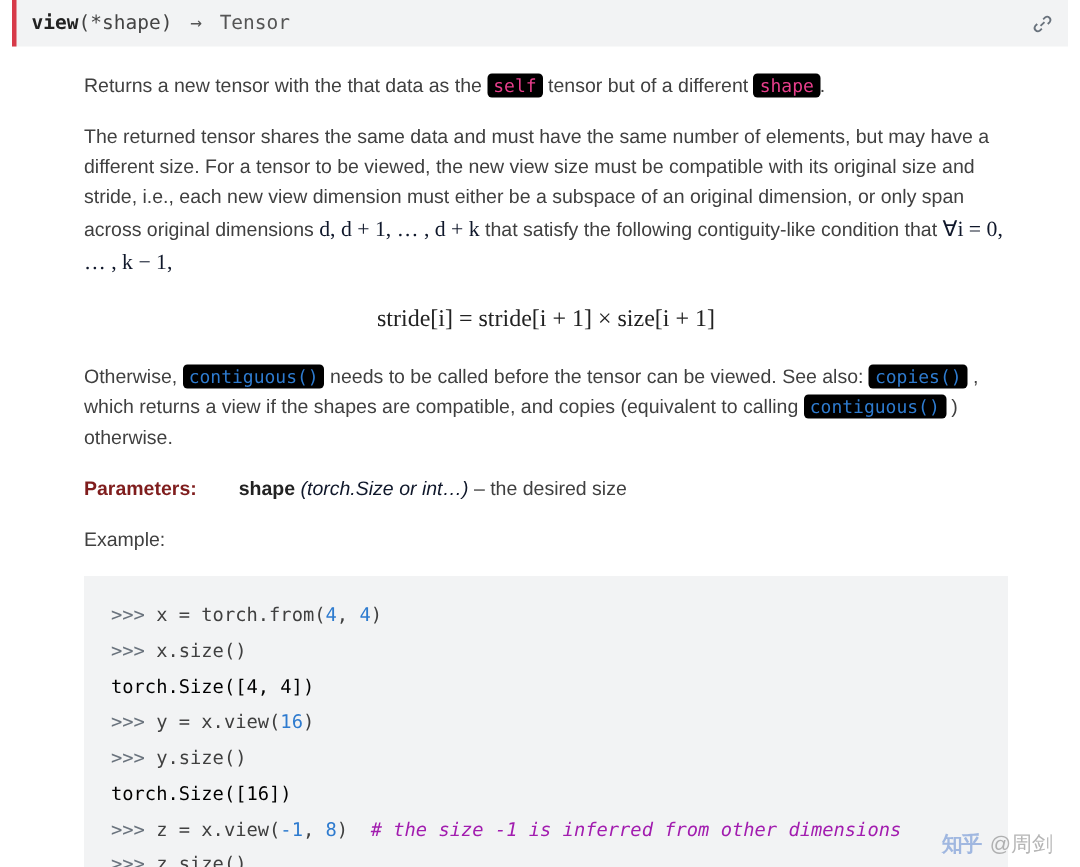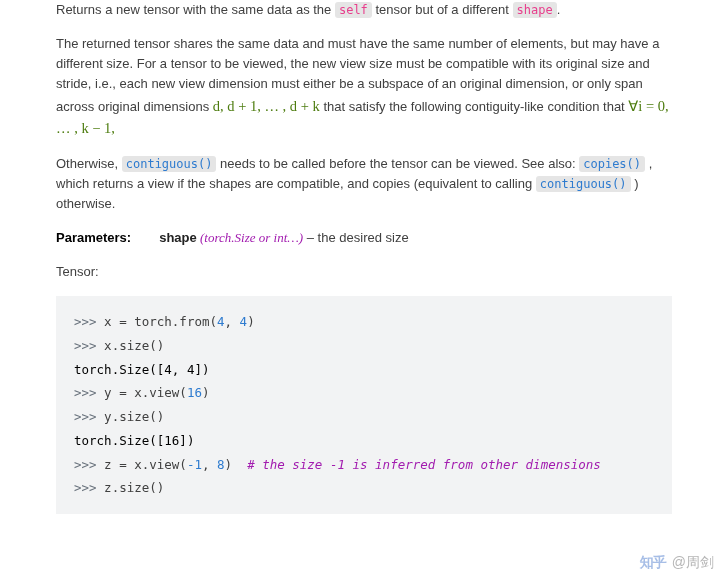--- a/index.html
+++ b/index.html
@@ -49,49 +49,49 @@
   
   .body {
     padding: 0 40px 0 48px;
     line-height: 1.55;
     color: #404040;
   }
   .body p { margin: 0 0 14px 0; }
 
   code.inline {
     font-family: ui-monospace, SFMono-Regular, Menlo, Consolas, monospace;
-    background: #e5e5e5;
+    background: #000000;
     border-radius: 3px;
     padding: 1px 4px;
     font-size: 12px;
     color: #e83e8c;
   }
   code.inline.link { color: #2e7bcf; }
 
   .math-inline {
     font-family: Georgia, "Times New Roman", serif;
     font-size: 14.5px;
-    color: #4d7c0f;
+    color: #0f172a;
   }
   .math-block {
     font-family: Georgia, "Times New Roman", serif;
     text-align: center;
     font-size: 16px;
     color: #222;
     margin: 8px 0 16px 0;
   }
 
   .params-row {
     display: flex;
     gap: 28px;
     margin: 14px 0;
   }
-  .params-label { font-weight: 700; color: #000000; }
+  .params-label { font-weight: 700; color: #7f1d1d; }
   .params-val .pname { font-weight: 700; color: #222; }
-  .params-val .ptype { font-style: italic; color: #a21caf; font-family: Liberation Serif, serif; }
+  .params-val .ptype { font-style: italic; color: #0f172a; }
   .params-val .pdesc { color: #404040; }
 
   .example-label { margin: 8px 0 10px 0; color: #404040; }
 
   
   pre.codeblock {
     background: #f2f3f4;
     margin: 0;
     padding: 14px 18px;
     font-family: ui-monospace, SFMono-Regular, Menlo, Consolas, monospace;
@@ -102,65 +102,80 @@
     overflow: hidden;
   }
   .tok-prompt { color: #6a737d; }
   .tok-num { color: #2e7bcf; }
   .tok-out { color: #000000; }
   .tok-comment { color: #a21caf; font-style: italic; }
 
   
   .watermark {
     position: absolute;
-    right: 6px;
+    right: 18px;
     bottom: 6px;
     color: rgba(120,120,120,0.55);
     font-size: 14px;
     display: flex;
     align-items: center;
     gap: 6px;
     pointer-events: none;
     justify-content: center;
   }
   .watermark .zh-logo {
     font-weight: 700;
     color: rgba(60,110,200,0.45);
     letter-spacing: -1px;
   }
 </style>
 </head>
 <body>
 
 <div class="page">
 
+  <div class="sig-wrap">
+    <div class="sig">
+      <span class="fn-name">view</span><span class="param">(*shape)</span>
+      <span class="arrow">→</span>
+      <span class="ret">Tensor</span>
+    </div>
+    <a class="permalink">
+      <svg width="14" height="14" viewBox="0 0 16 16" fill="none" stroke="#6a737d" stroke-width="1.4">
+        <path d="M6.5 9.5 9.5 6.5"></path>
+        <path d="M8.5 4.5l1.5-1.5a2.5 2.5 0 013.5 3.5L12 8"></path>
+        <path d="M7.5 11.5 6 13a2.5 2.5 0 01-3.5-3.5L4 8"></path>
+      </svg>
+    </a>
+  </div>
 
   <div class="body">
 
     <p>
-      <span>Returns a new tensor with the same data as the </span><code class="inline">self</code><span> tensor but of a different </span><code class="inline">shape</code><span>.</span>
+      <span>Returns a new tensor with the that data as the </span><code class="inline">self</code><span> tensor but of a different </span><code class="inline">shape</code><span>.</span>
     </p>
 
     <p>
       <span>The returned tensor shares the same data and must have the same number of elements, but may have a different size. For a tensor to be viewed, the new view size must be compatible with its original size and stride, i.e., each new view dimension must either be a subspace of an original dimension, or only span across original dimensions </span><span class="math-inline">d, d + 1, … , d + k</span><span> that satisfy the following contiguity-like condition that </span><span class="math-inline">∀i = 0, … , k − 1,</span>
     </p>
 
+    <div class="math-block">stride[i] = stride[i + 1] × size[i + 1]</div>
 
     <p>
       <span>Otherwise, </span><code class="inline link">contiguous()</code><span> needs to be called before the tensor can be viewed. See also: </span><code class="inline link">copies()</code><span> , which returns a view if the shapes are compatible, and copies (equivalent to calling </span><code class="inline link">contiguous()</code><span> ) otherwise.</span>
     </p>
 
     <div class="params-row">
       <div class="params-label">Parameters:</div>
       <div class="params-val">
         <span class="pname">shape</span><span class="ptype"> (torch.Size or int…)</span><span class="pdesc"> – the desired size</span>
       </div>
     </div>
 
-    <p class="example-label">Tensor:</p>
+    <p class="example-label">Example:</p>
 
     <pre class="codeblock"><span class="tok-prompt">&gt;&gt;&gt; </span><span>x = torch.from(</span><span class="tok-num">4</span><span>, </span><span class="tok-num">4</span><span>)</span>
 <span class="tok-prompt">&gt;&gt;&gt; </span><span>x.size()</span>
 <span class="tok-out">torch.Size([4, 4])</span>
 <span class="tok-prompt">&gt;&gt;&gt; </span><span>y = x.view(</span><span class="tok-num">16</span><span>)</span>
 <span class="tok-prompt">&gt;&gt;&gt; </span><span>y.size()</span>
 <span class="tok-out">torch.Size([16])</span>
 <span class="tok-prompt">&gt;&gt;&gt; </span><span>z = x.view(</span><span class="tok-num">-1</span><span>, </span><span class="tok-num">8</span><span>)  </span><span class="tok-comment"># the size -1 is inferred from other dimensions</span>
 <span class="tok-prompt">&gt;&gt;&gt; </span><span>z.size()</span>
 </pre>

